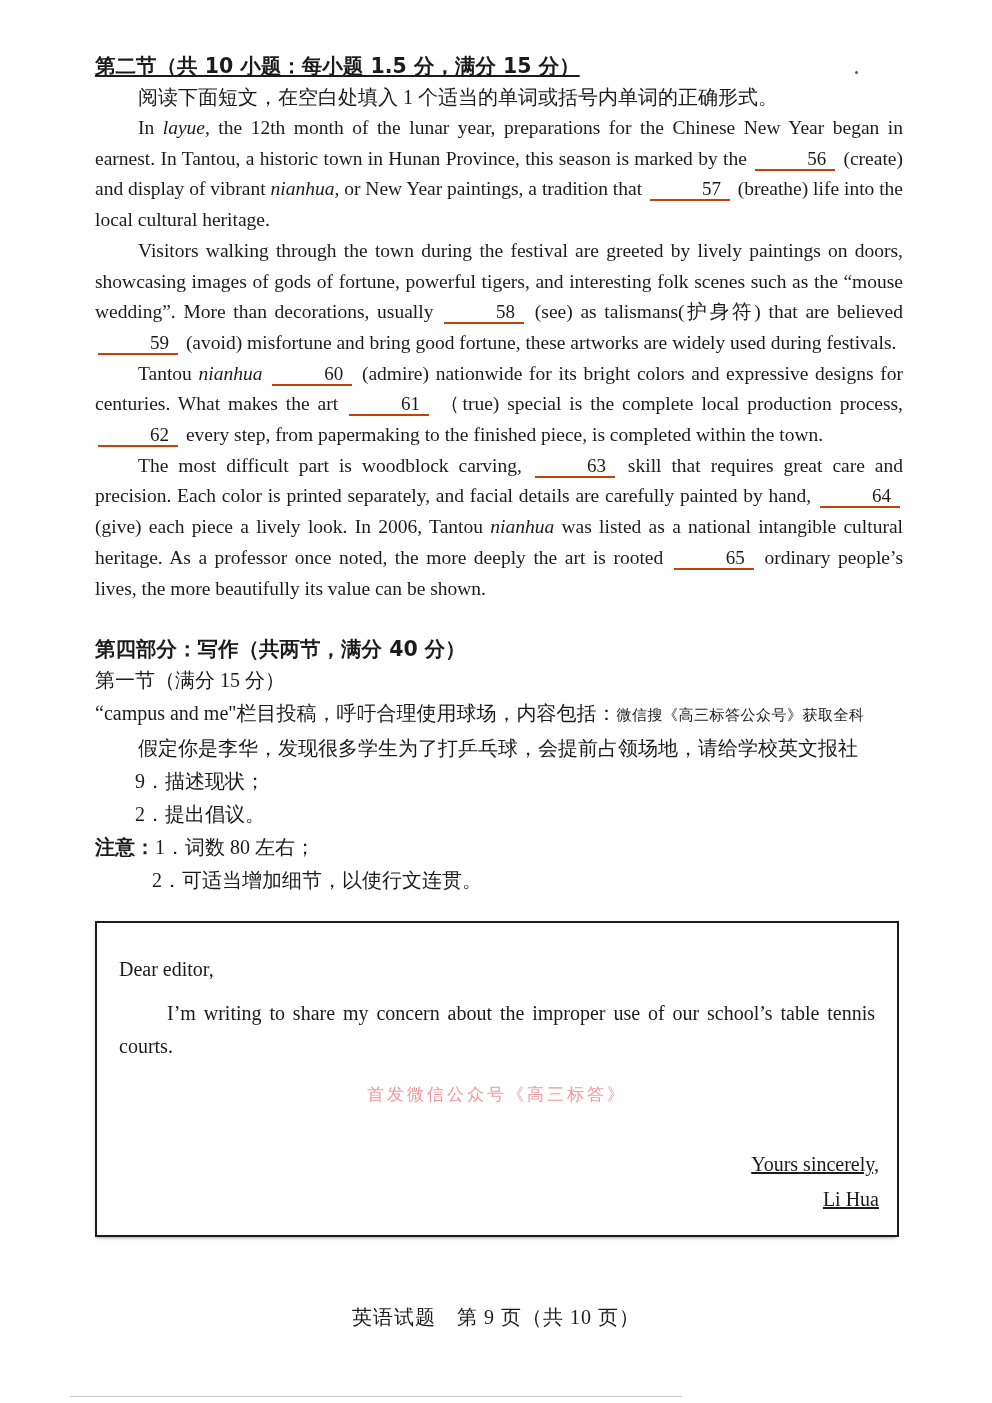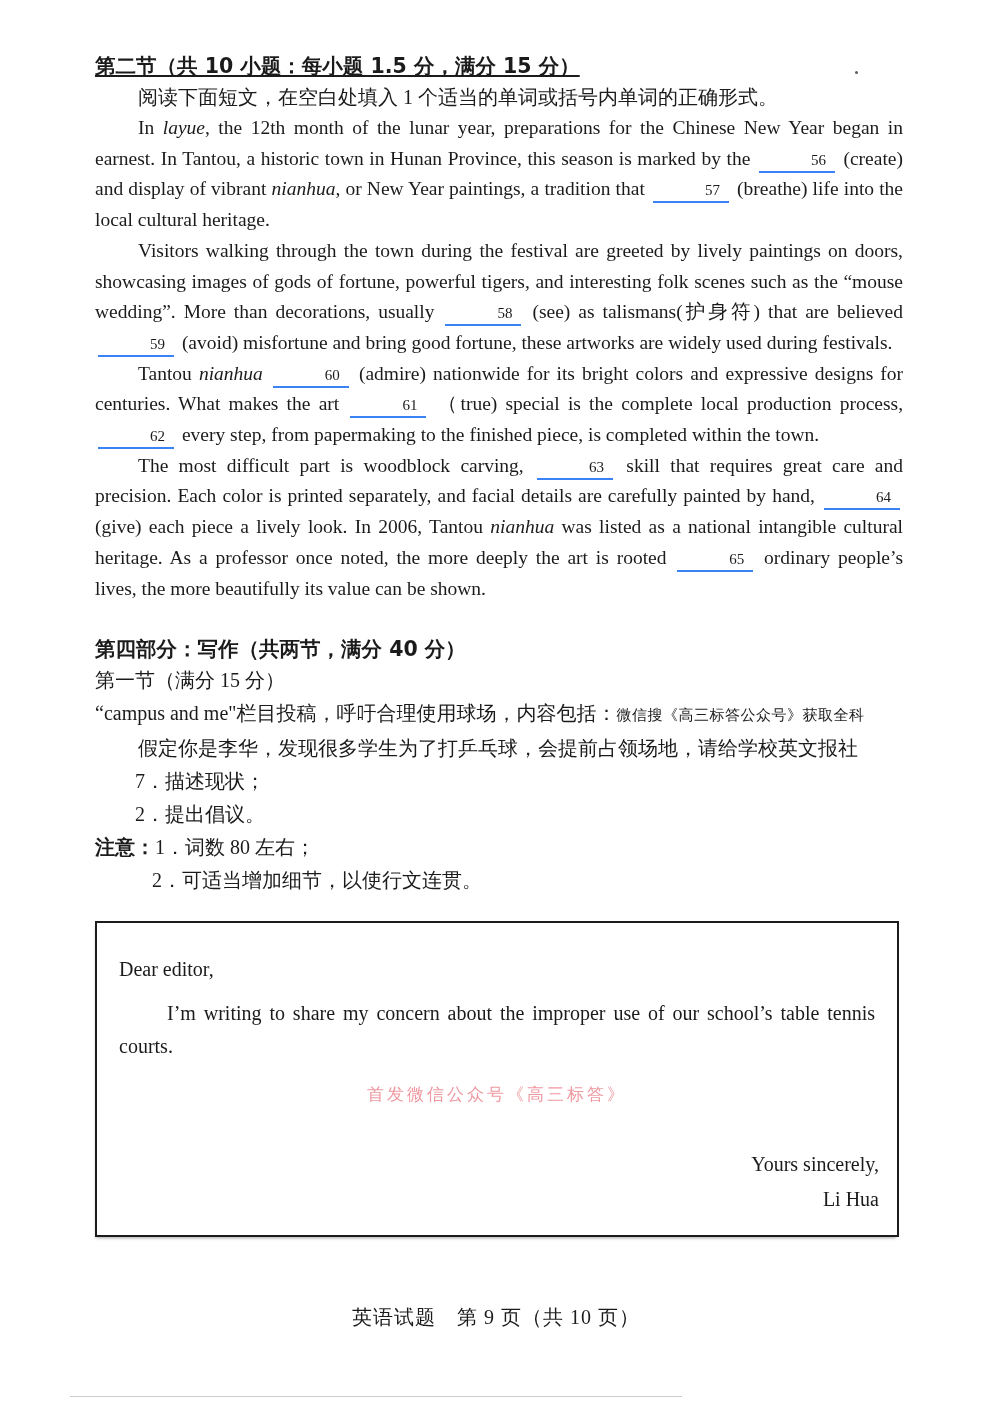--- a/index.html
+++ b/index.html
@@ -44,23 +44,23 @@
     line-height: 30.7px;
     text-align: justify;
     text-indent: 43px;
   }
   .blank {
     display: inline-block;
     min-width: 26px;
     padding: 0 9px;
     margin: 0 3px;
     text-align: center;
-    border-bottom: 2px solid #3b82f6;
+    border-bottom: 2px solid #c2410c;
     line-height: 21px;
-    font-size: 15px;
+    font-size: 19px;
   }
   i.term { font-style: italic; }
   .s4-heading {
     margin: 30px 0 0 0;
     font-size: 20.5px;
     line-height: 30px;
   }
   .wline {
     margin: 0;
     font-size: 20px;
@@ -102,20 +102,21 @@
     letter-spacing: 3px;
     color: var(--watermark-red, #ee98a0);
   }
   .closing-block {
     position: absolute;
     right: 18px;
     bottom: 18px;
     text-align: right;
     font-size: 20px;
     line-height: 35px;
+    text-decoration: underline;
   }
   .page-footer {
     position: absolute;
     top: 1304px;
     left: 0;
     width: 100%;
     text-align: center;
     font-size: 20px;
     letter-spacing: 1px;
   }
@@ -157,21 +158,21 @@
   <p class="para"><span>The most difficult part is woodblock carving, </span><span class="blank">63</span><span> skill that requires great care and precision. Each color is printed separately, and facial details are carefully painted by hand, </span><span class="blank">64</span><span> (give) each piece a lively look. In 2006, Tantou </span><i class="term">nianhua</i><span> was listed as a national intangible cultural heritage. As a professor once noted, the more deeply the art is rooted </span><span class="blank">65</span><span> ordinary people’s lives, the more beautifully its value can be shown.</span></p>
 
   <h2 class="s4-heading cjk-bold">第四部分：写作（共两节，满分 40 分）</h2>
 
   <p class="wline">第一节（满分 15 分）</p>
 
   <p class="wline"><span>“campus and me"栏目投稿，呼吁合理使用球场，内容包括：</span><span class="promo-small">微信搜《高三标答公众号》获取全科</span></p>
 
   <p class="wline indent">假定你是李华，发现很多学生为了打乒乓球，会提前占领场地，请给学校英文报社</p>
 
-  <p class="wline points">7．描述现状；</p>
+  <p class="wline points">9．描述现状；</p>
   <p class="wline points">2．提出倡议。</p>
 
   <p class="wline"><span class="cjk-bold">注意：</span><span>1．词数 80 左右；</span></p>
   <p class="wline note2">2．可适当增加细节，以使行文连贯。</p>
 
   <div class="letter-box">
     <p class="salutation">Dear editor,</p>
     <p class="letter-body">I’m writing to share my concern about the improper use of our school’s table tennis courts.</p>
     <p class="watermark">首发微信公众号《高三标答》</p>
     <div class="closing-block">

